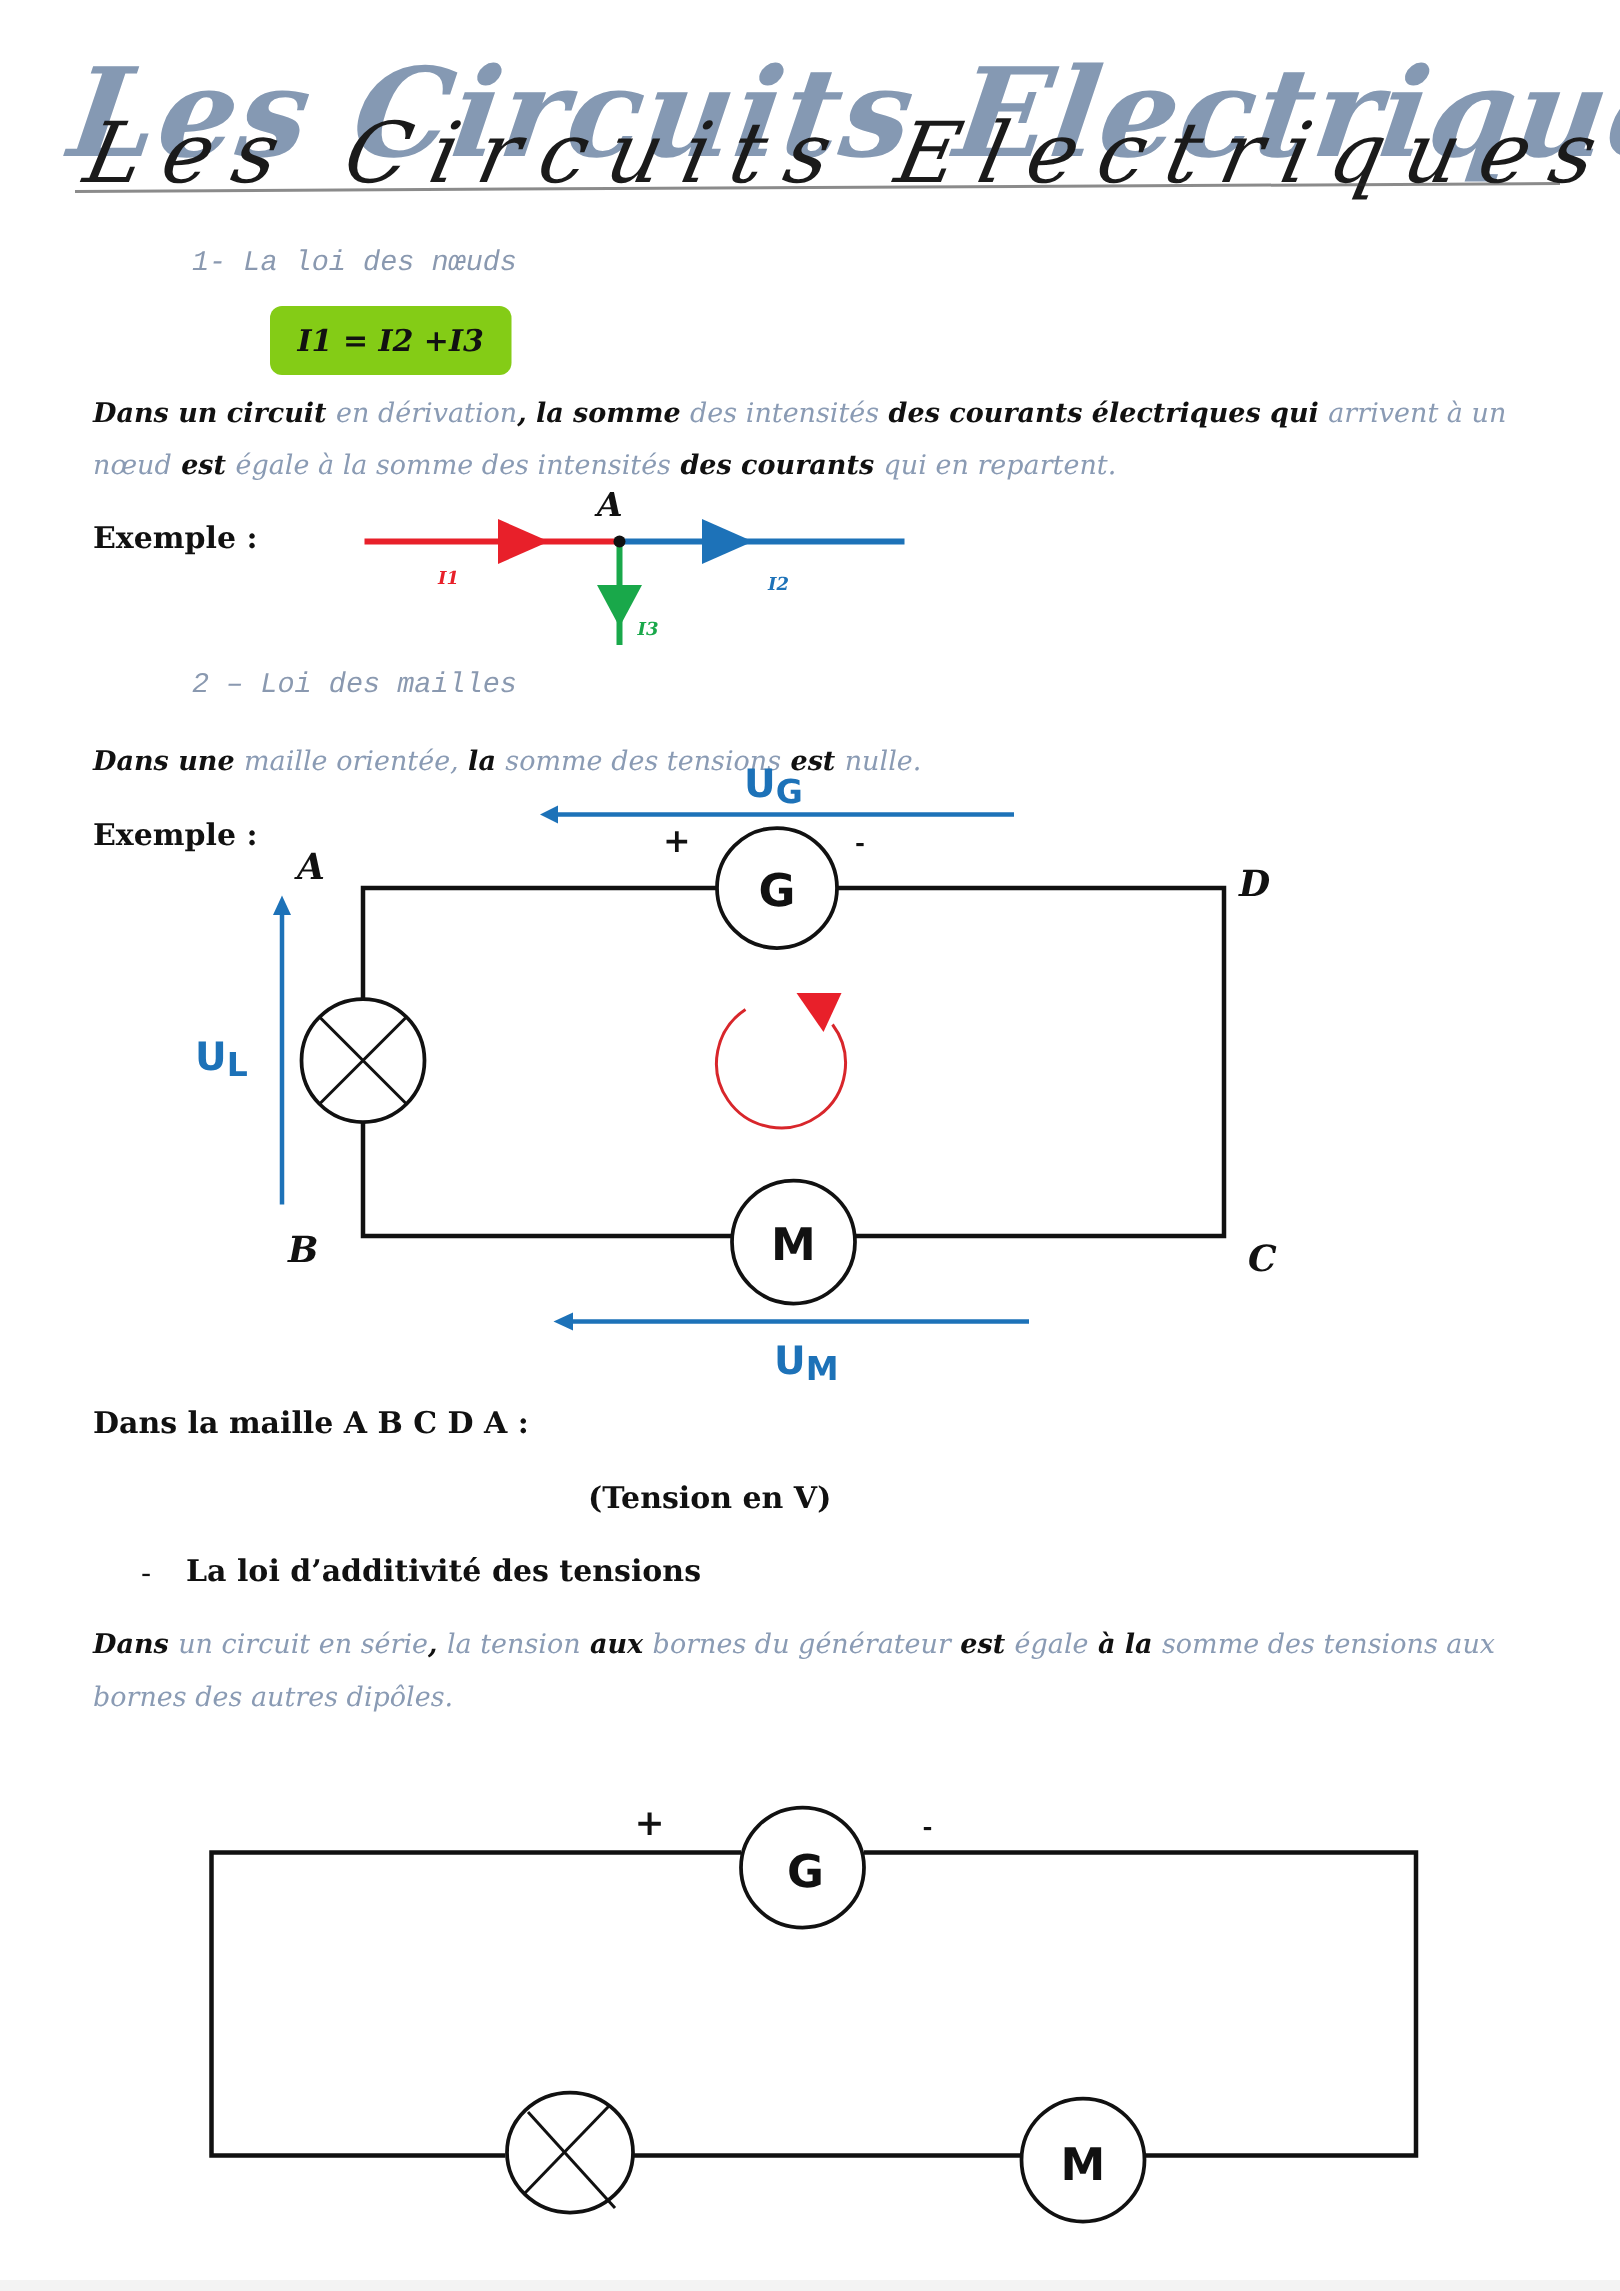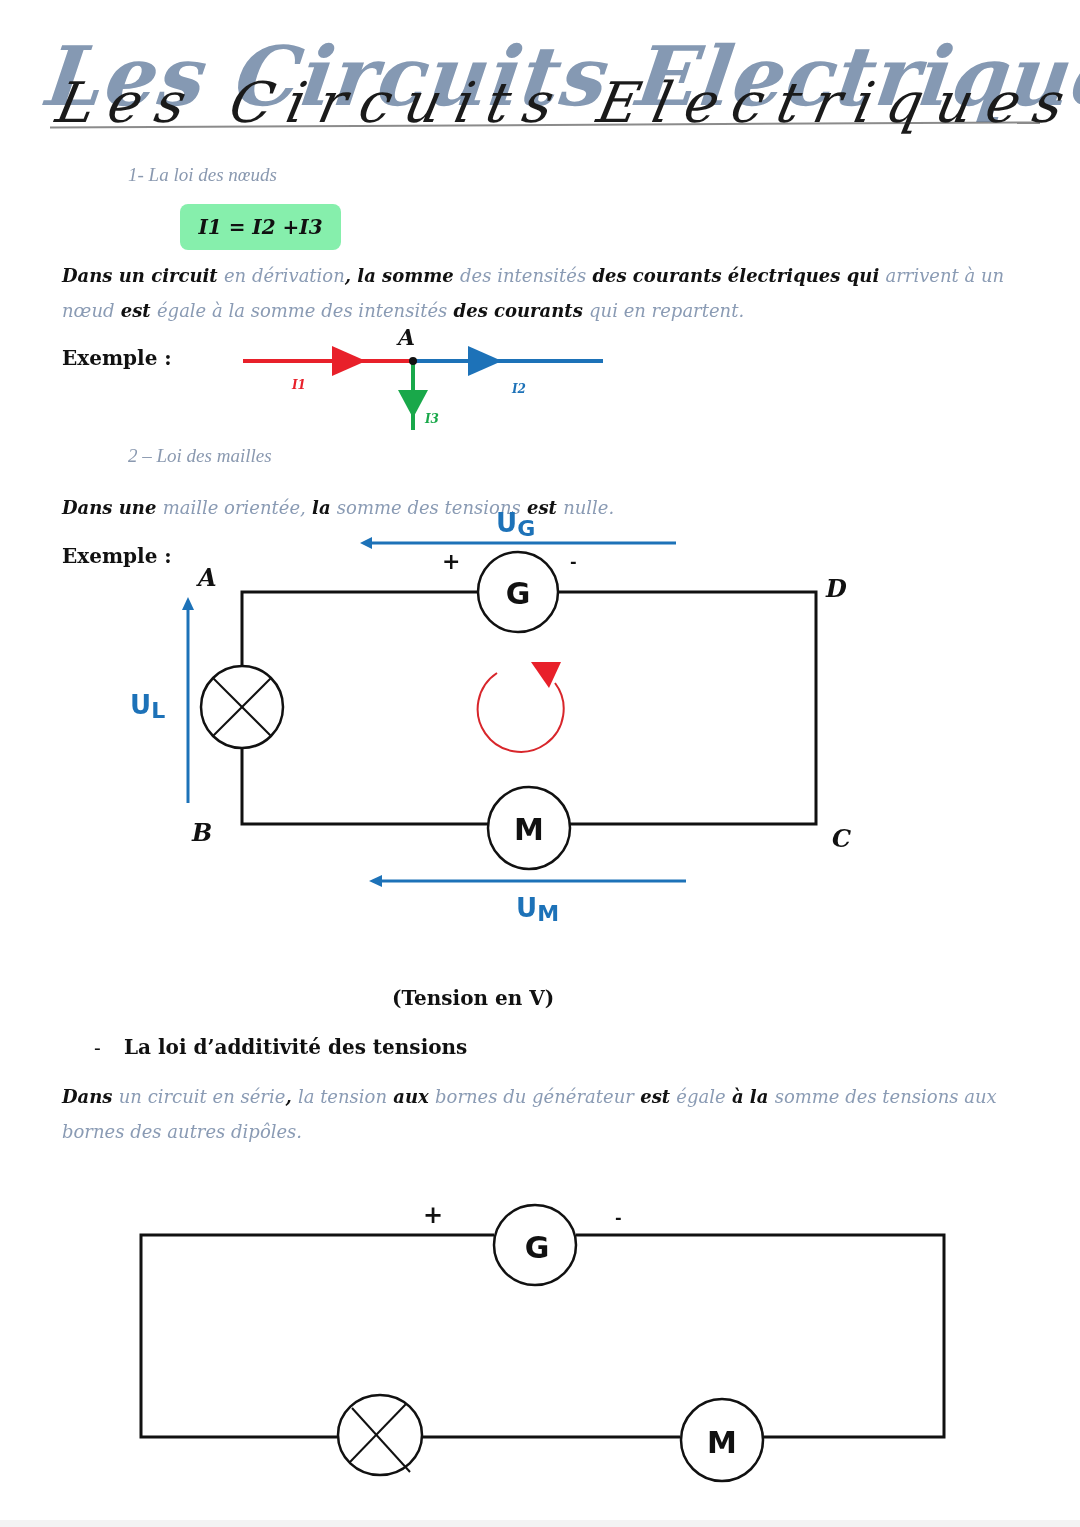--- a/index.html
+++ b/index.html
@@ -16,24 +16,24 @@
     position: absolute; left: 8px; top: 0; font-family: "DejaVu Serif", serif; font-style: italic; font-weight: bold;
     font-size: 82px; color: #8599b3; letter-spacing: 1px; white-space: nowrap; transform: skewX(-8deg);
   }
   .title-front {
     position: absolute; left: 18px; top: 42px; font-family: "DejaVu Serif", serif; font-style: italic;
     font-size: 56px; color: #1a1a1a; letter-spacing: 14px; white-space: nowrap; font-weight: normal;
     transform: skewX(-12deg);
   }
   .title-underline { position: absolute; left: 10px; top: 96px; width: 990px; height: 2px; background: #2b2b2b; opacity: .55; transform: rotate(-0.3deg); }
   .heading-sub {
-    position: absolute; font-family: Liberation Serif, serif; font-style: italic; font-size: 19px; color: #8a99b0;
+    position: absolute; font-family: Liberation Mono, monospace; font-style: italic; font-size: 19px; color: #8a99b0;
   }
   .box {
-    position: absolute; background: #86efac; border-radius: 8px; color: #111;
+    position: absolute; background: #84cc16; border-radius: 8px; color: #111;
     font-family: "DejaVu Serif", serif; font-style: italic; font-weight: bold; font-size: 20px;
     display: flex; align-items: center; justify-content: center;
   }
   .para {
     position: absolute; left: 62px; width: 960px; font-family: "DejaVu Serif", serif; font-style: italic;
     font-size: 18px; line-height: 35px; color: #111;
   }
   .para .b { font-weight: bold; color: #111; }
   .para .g { color: #8a9bb4; font-weight: normal; }
   .label {
@@ -119,20 +119,21 @@
   <div class="u-label" style="left:516px; top:893px;"><span>U</span><sub>M</sub></div>
 
   <div class="label" style="left:442px; top:548px; font-size:22px;">+</div>
   <div class="label" style="left:570px; top:552px; font-size:16px;">-</div>
 
   <div class="node-label" style="left:198px; top:563px;">A</div>
   <div class="node-label" style="left:192px; top:818px;">B</div>
   <div class="node-label" style="left:832px; top:824px;">C</div>
   <div class="node-label" style="left:826px; top:574px;">D</div>
 
+  <div class="label" style="left:62px; top:936px;">Dans la maille A B C D A :</div>
   <div class="label" style="left:392px; top:986px;">(Tension en V)</div>
 
   <div class="label" style="left:94px; top:1036px; font-weight:normal;">-</div>
   <div class="label" style="left:124px; top:1035px;">La loi d’additivité des tensions</div>
   <div class="para" style="top:1079px;"><span class="b">Dans </span><span class="g">un circuit en série</span><span class="b">, </span><span class="g">la tension</span><span class="b"> aux </span><span class="g">bornes du générateur</span><span class="b"> est </span><span class="g">égale</span><span class="b"> à la </span><span class="g">somme des tensions aux bornes des autres dipôles.</span></div>
 
 
   <svg width="1080" height="1527">
     <polyline points="494,1235 141,1235 141,1437 337,1437" fill="none" stroke="#111" stroke-width="3"></polyline>
     <line x1="421" y1="1437" x2="680" y2="1437" stroke="#111" stroke-width="3"></line>

